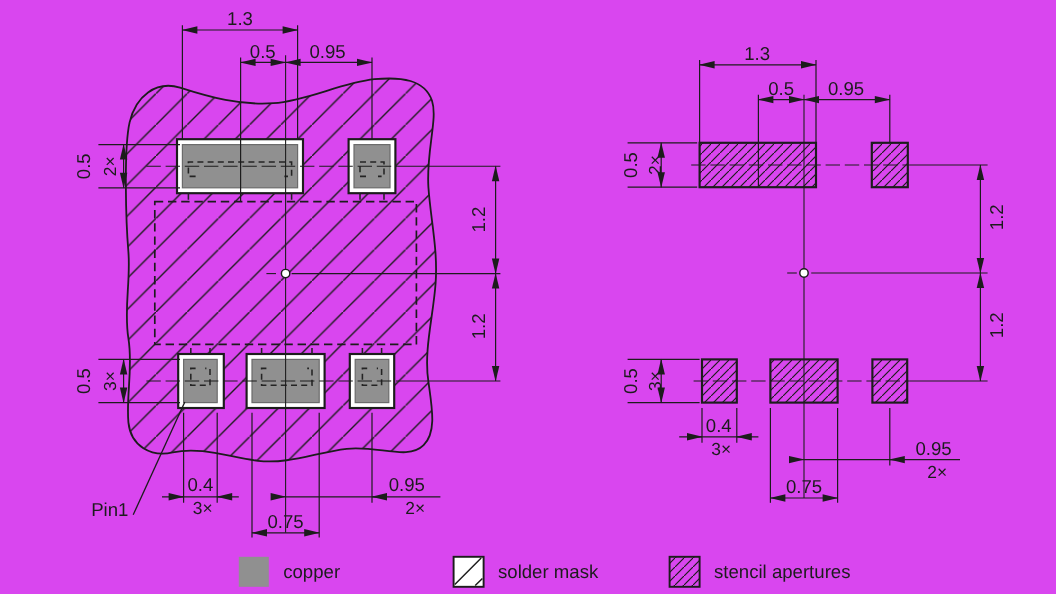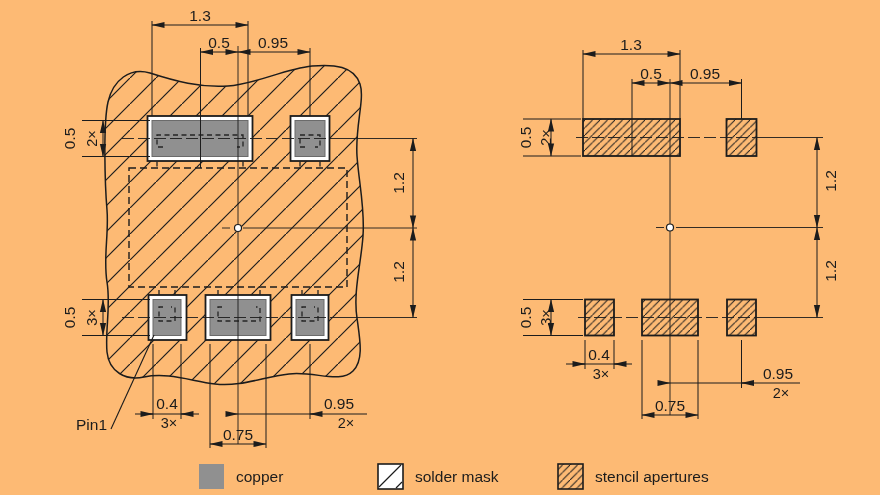--- a/index.html
+++ b/index.html
@@ -1,16 +1,16 @@
 <!DOCTYPE html>
 <html><head>
 <meta charset="utf-8">
 <style>
   html,body{margin:0;padding:0;background:#ffffff;}
-  .canvas{position:relative;width:880px;height:495px;background:#fdba74;overflow:hidden;
+  .canvas{position:relative;width:880px;height:495px;background:#d946ef;overflow:hidden;
           font-family:"Liberation Sans", sans-serif;}
   svg text{font-family:"Liberation Sans", sans-serif;fill:#1c1c1c;}
   .dim{font-size:15.5px;}
   .mult{font-size:14.5px;}
   .leg{font-size:15.5px;}
 </style>
 </head>
 <body>
 
 <div class="canvas">

